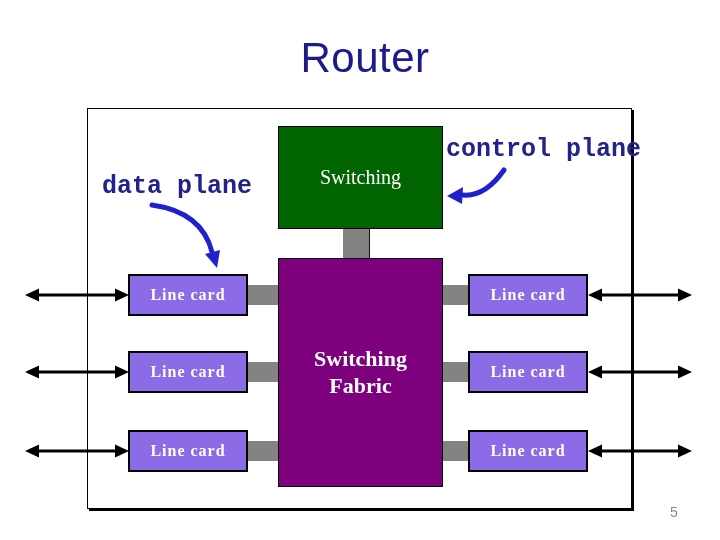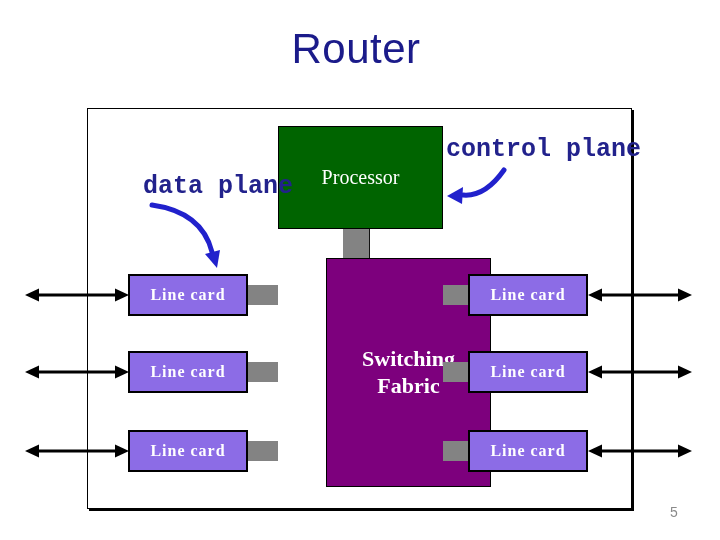--- a/index.html
+++ b/index.html
@@ -13,60 +13,59 @@
     --arrow-black:#000000;
     --box-border:#000000;
     --page-number-text:#8a8a8a;
   }
   html,body{margin:0;padding:0;}
   body{width:720px;height:540px;background:#ffffff;overflow:hidden;
        font-family:"Liberation Serif", serif;}
   .slide{position:relative;width:720px;height:540px;background:#ffffff;}
 
   .title{
-    position:absolute;top:22px;left:0;width:706px;margin:3px;
+    position:absolute;top:22px;left:0;width:706px;margin:12px;
     text-align:center;font-family:"Liberation Sans", sans-serif;
     font-size:42px;font-weight:400;color:var(--title-text);
     letter-spacing:0.5px;
   }
 
   .frame{
     position:absolute;left:87px;top:108px;width:543px;height:399px;
     border:1px solid var(--box-border);
     box-shadow:2px 2px 0 var(--box-border);
     background:transparent;
   }
 
   .mono-label{
     position:absolute;
     font-family:"Liberation Mono", monospace;
     font-weight:700;font-size:25px;line-height:20px;
     color:var(--plane-label-text);white-space:nowrap;
   }
   .control-plane-label{left:446px;top:140px;}
-  .data-plane-label{left:102px;top:177px;margin-left:41px;}
+  .data-plane-label{left:102px;top:177px;}
 
   .box{
     position:absolute;box-sizing:border-box;
     display:flex;align-items:center;justify-content:center;
     text-align:center;color:#ffffff;
   }
   .processor{
     left:278px;top:126px;width:165px;height:103px;
     background:var(--processor-fill);
     border:1px solid var(--box-border);
     font-size:20px;font-weight:400;
   }
   .fabric{
     left:278px;top:258px;width:165px;height:229px;
     background:var(--switching-fabric-fill);
     border:1px solid var(--box-border);
     font-size:22px;font-weight:700;line-height:1.22;
     padding:0 18px;
-    margin-left:48px;
   }
   .line-card{
     width:120px;height:42px;
     background:var(--line-card-fill);
     border:2px solid var(--box-border);
     font-size:16px;font-weight:700;letter-spacing:1px;text-align:right;
   }
   .lc-left{left:128px;}
   .lc-right{left:468px;}
   .lc-row1{top:274px;}
@@ -105,21 +104,21 @@
 </head>
 <body>
 
 <div class="slide">
 
   <h1 class="title">Router</h1>
 
   <div class="frame"></div>
 
   <div class="box processor">
-    <span>Processor</span>
+    <span>Switching</span>
   </div>
   <div class="connector proc-conn"></div>
   <div class="box fabric">
     <span>Switching Fabric</span>
   </div>
 
   <div class="mono-label control-plane-label">control plane</div>
   <div class="mono-label data-plane-label">data plane</div>
 
   <div class="box line-card lc-left lc-row1">

